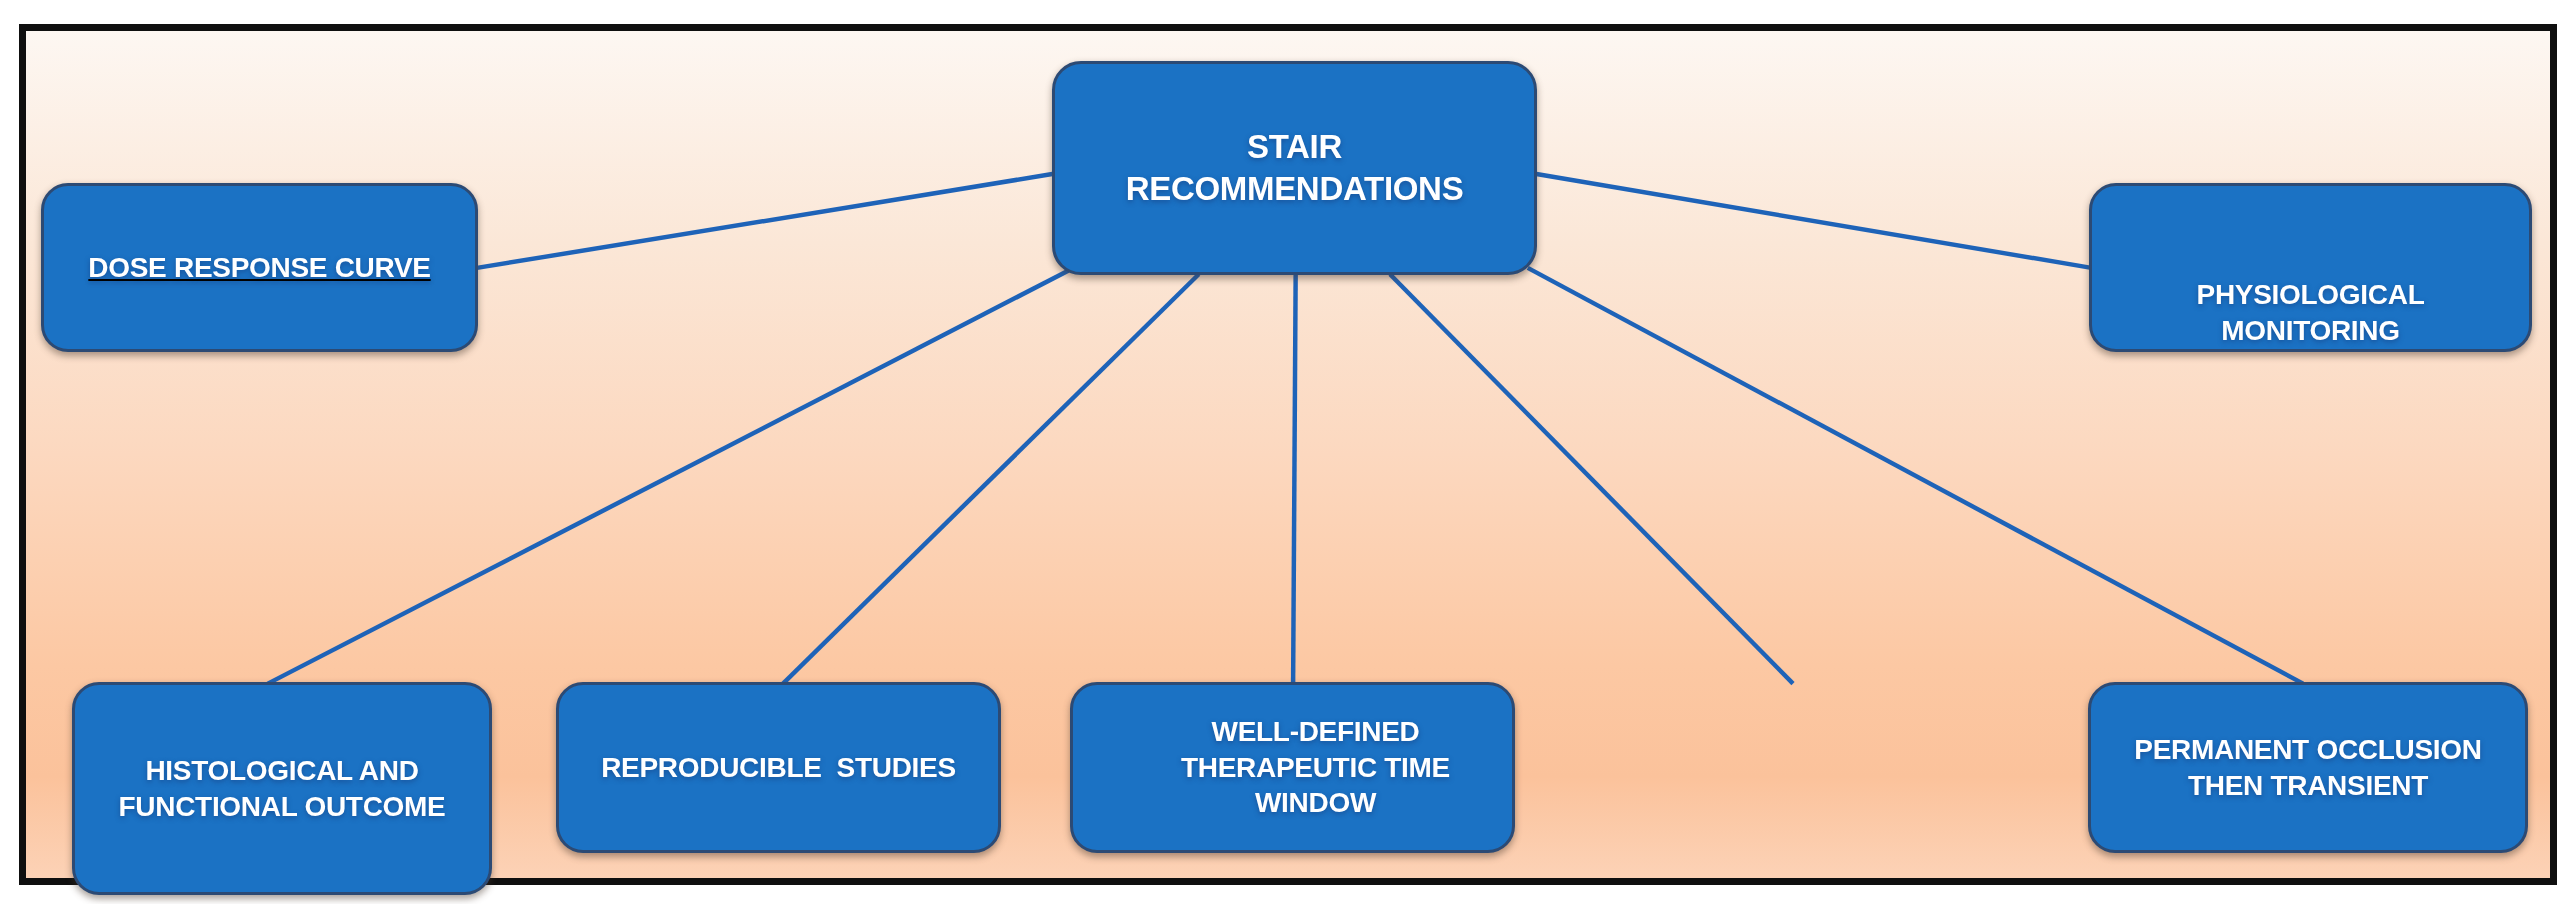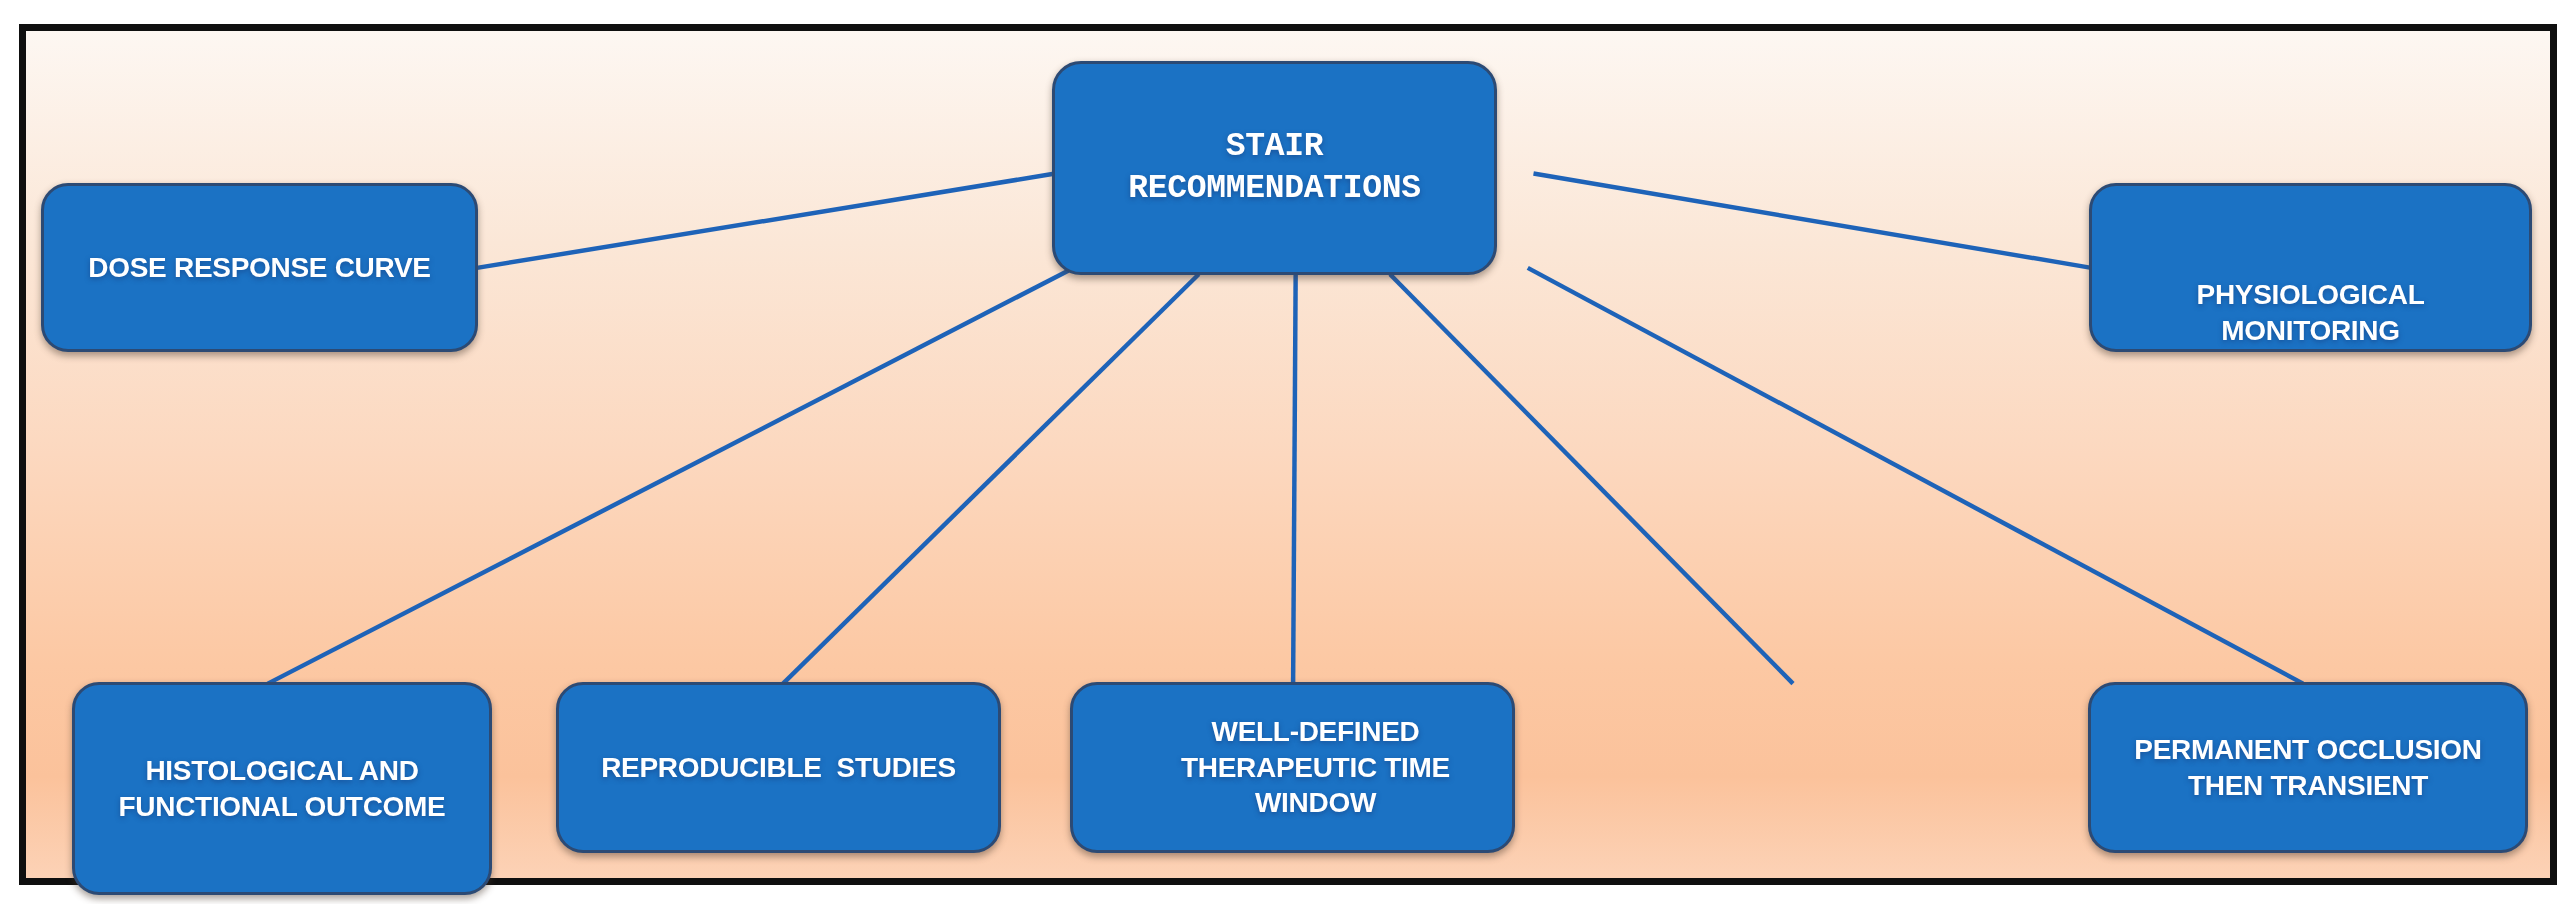--- a/index.html
+++ b/index.html
@@ -56,22 +56,22 @@
     line-height: 1.28;
     letter-spacing: -0.3px;
     white-space: pre-wrap;
     text-shadow: 0 1.9px 5.1px rgba(23, 64, 130, 0.65);
     padding: 0 19px;
   }
   .node.central { border-radius: 29px; }
   .node.central .node-label { font-size: 33px; }
 
   
-  #node-stair     { left: 1052px; top: 61px;   width: 445px; height: 214px; font-family: Liberation Mono, monospace; }
-  #node-dose      { left: 41px;   top: 183px;  width: 437px; height: 169px; }
+  #node-stair     { left: 1052px; top: 61px;   width: 485px; height: 214px; }
+  #node-dose      { left: 41px;   top: 183px;  width: 437px; height: 169px; text-decoration: underline; }
   #node-physio    { left: 2089px; top: 183px;  width: 443px; height: 169px; align-items: flex-end; }
   #node-histo     { left: 72px;   top: 682px; width: 420px; height: 213px; }
   #node-repro     { left: 556px;  top: 682px; width: 445px; height: 171px; }
   #node-window    { left: 1070px; top: 682px; width: 445px; height: 171px; padding-left: 46px; }
   #node-species   { left: 1588px; top: 682px; width: 445px; height: 171px; }
   #node-occlusion { left: 2088px; top: 682px; width: 440px; height: 171px; }
 </style>
 </head>
 <body>
 

